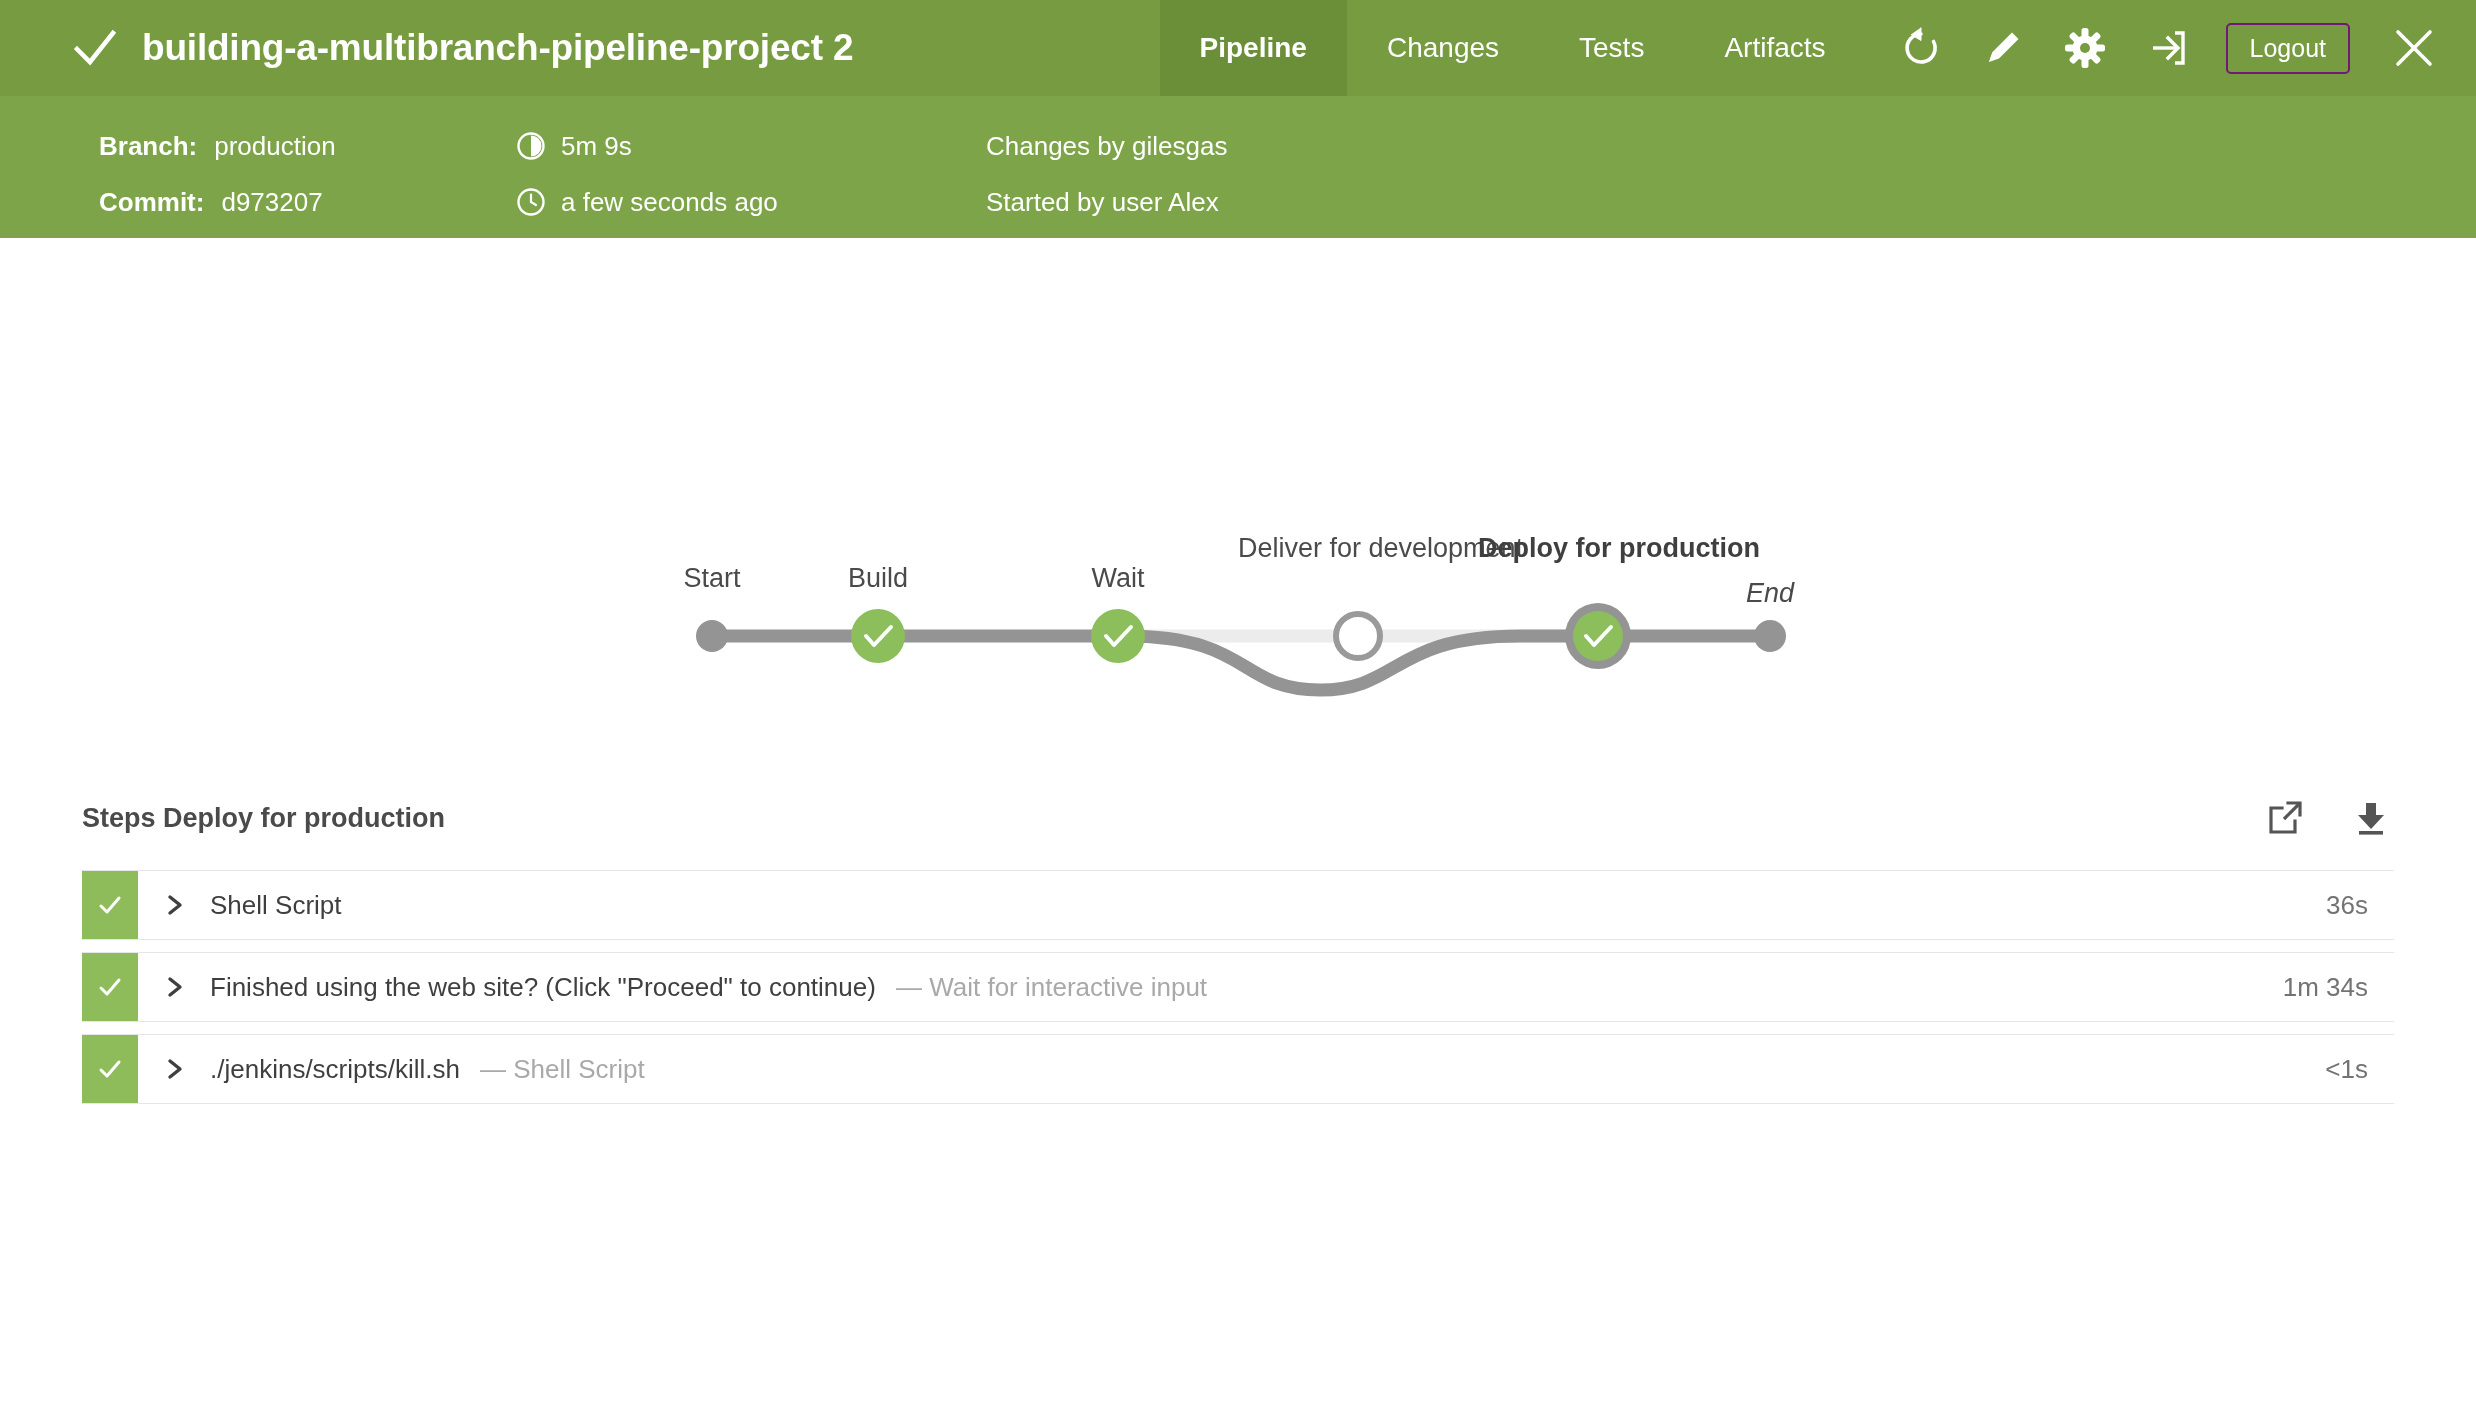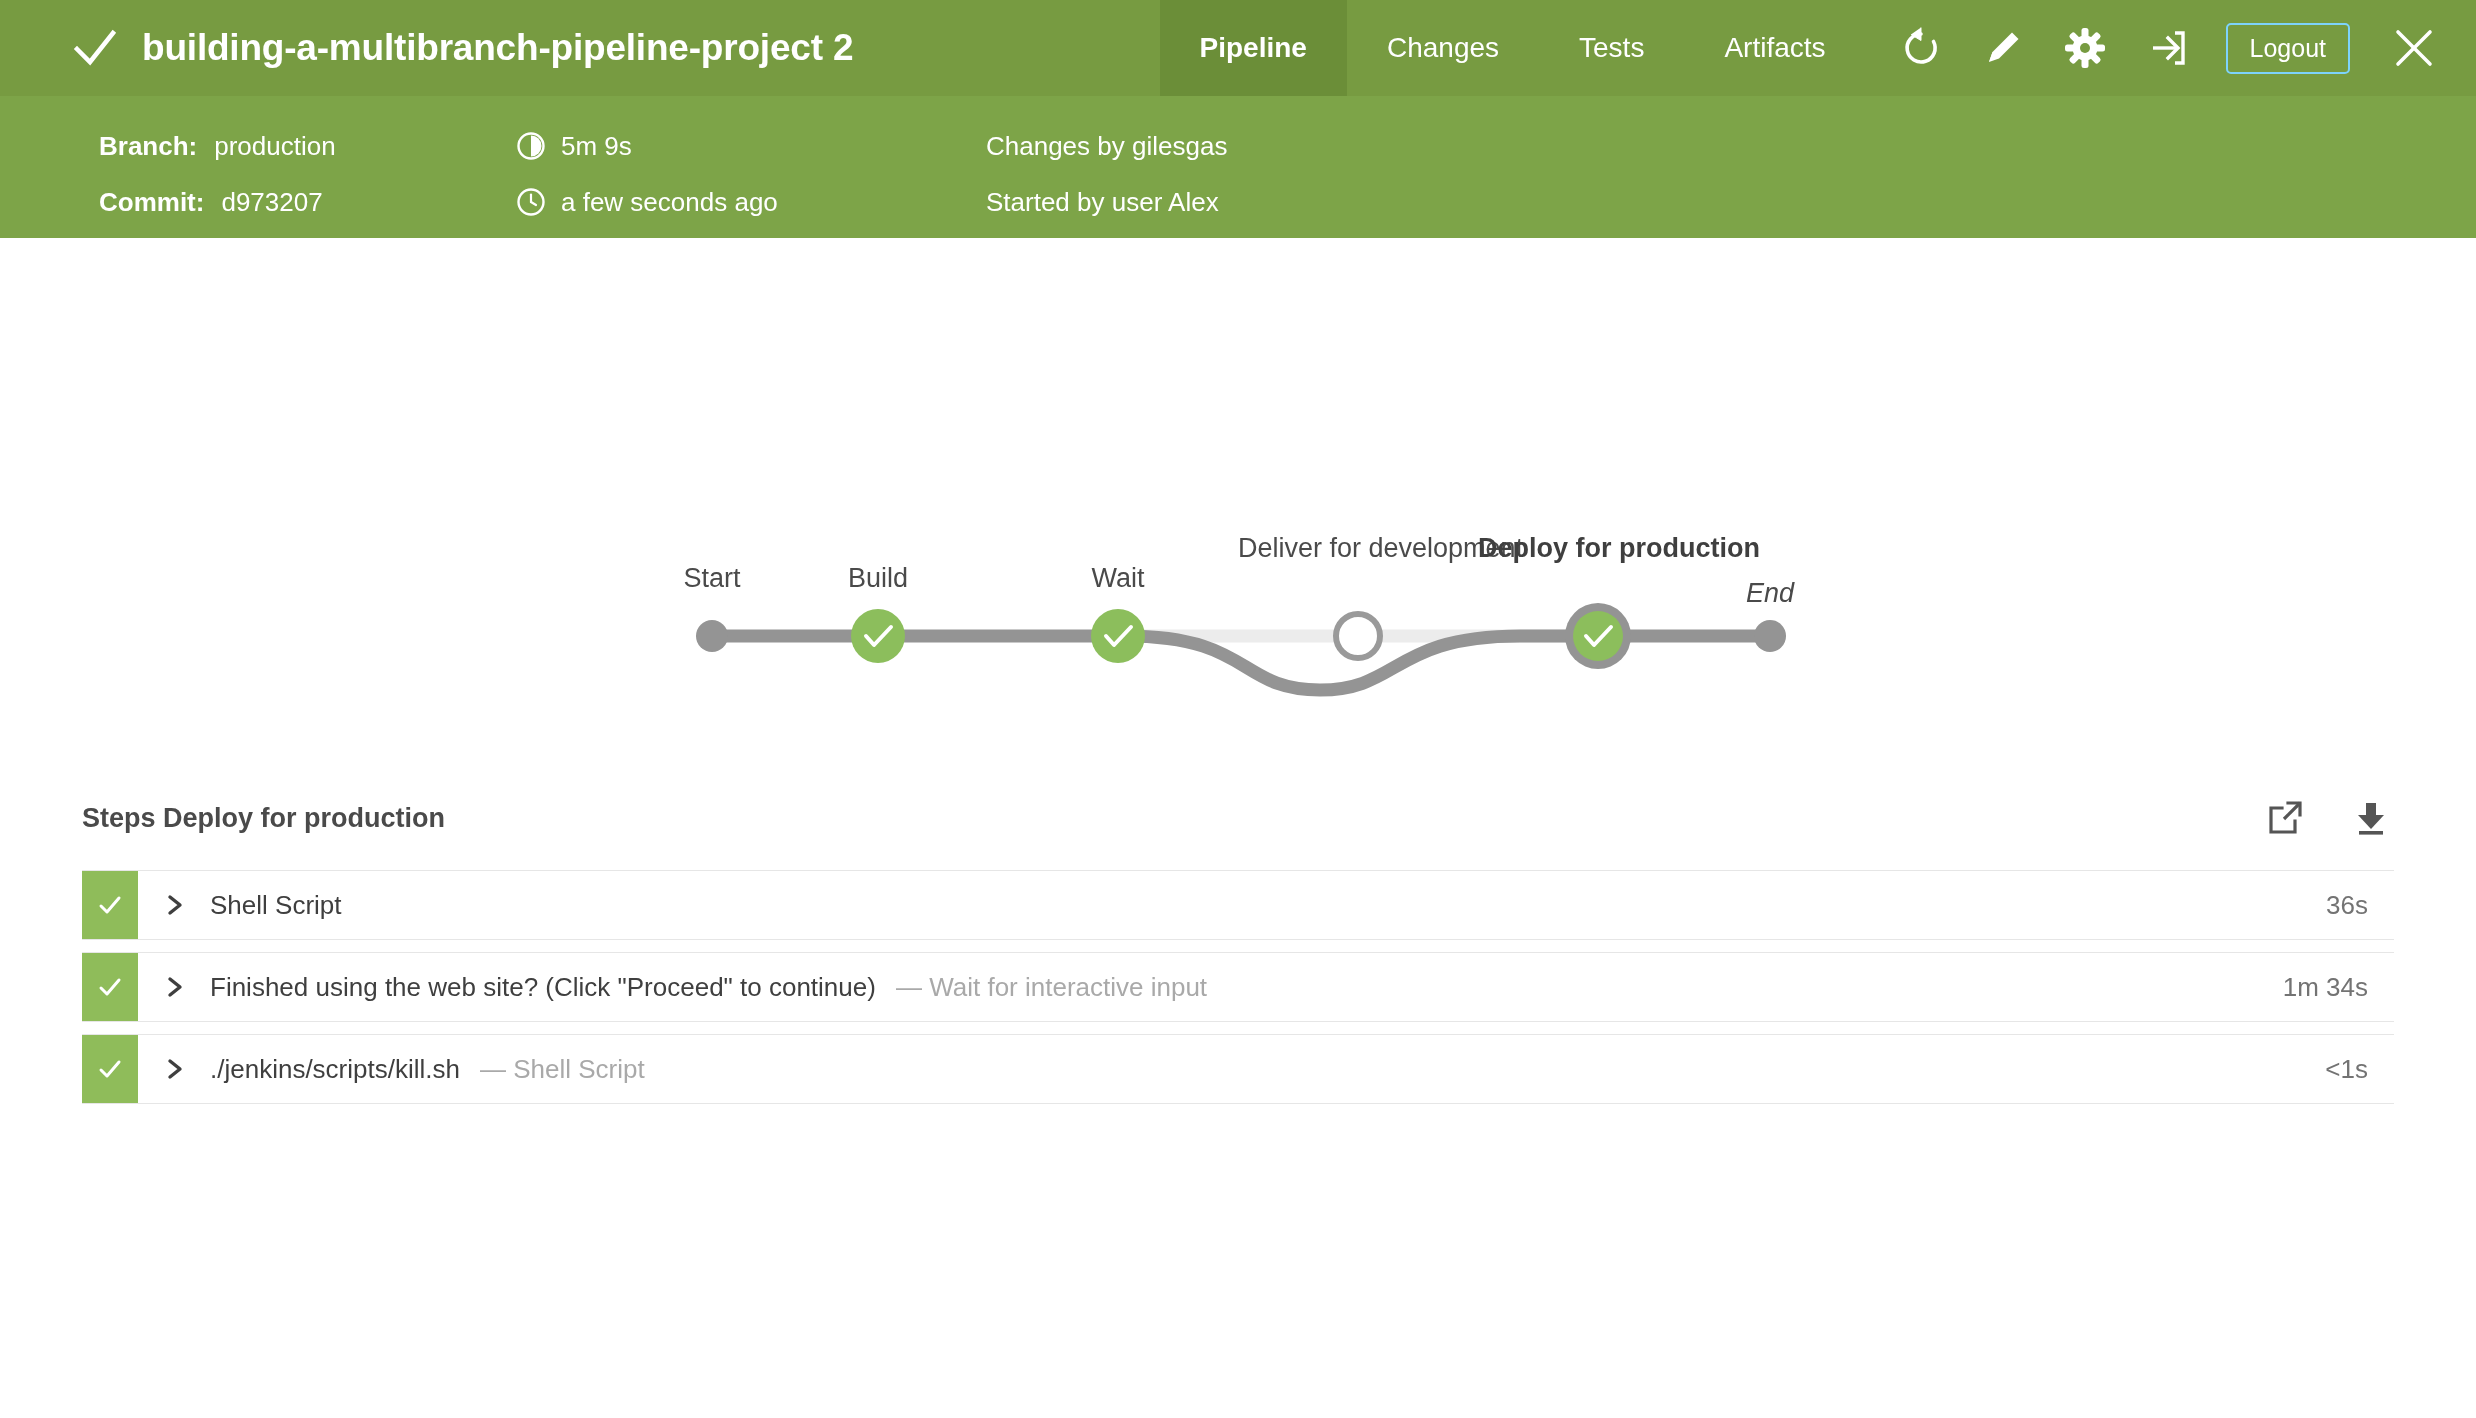--- a/index.html
+++ b/index.html
@@ -76,21 +76,21 @@
     height: 54px;
     margin-left: 28px;
     display: flex;
     align-items: center;
     justify-content: center;
     cursor: pointer;
   }
   .hicon svg { display: block; }
   .logout-btn {
     margin-left: 32px;
-    border: 2px solid #7dd3fc;
+    border: 2px solid #701a75;
     border-radius: 5px;
     color: #ffffff;
     font-size: 25px;
     padding: 11px 22px;
     background: transparent;
     cursor: pointer;
     font-family: "Liberation Sans", sans-serif;
     line-height: 1;
   }
   .close-icon-wrap {

